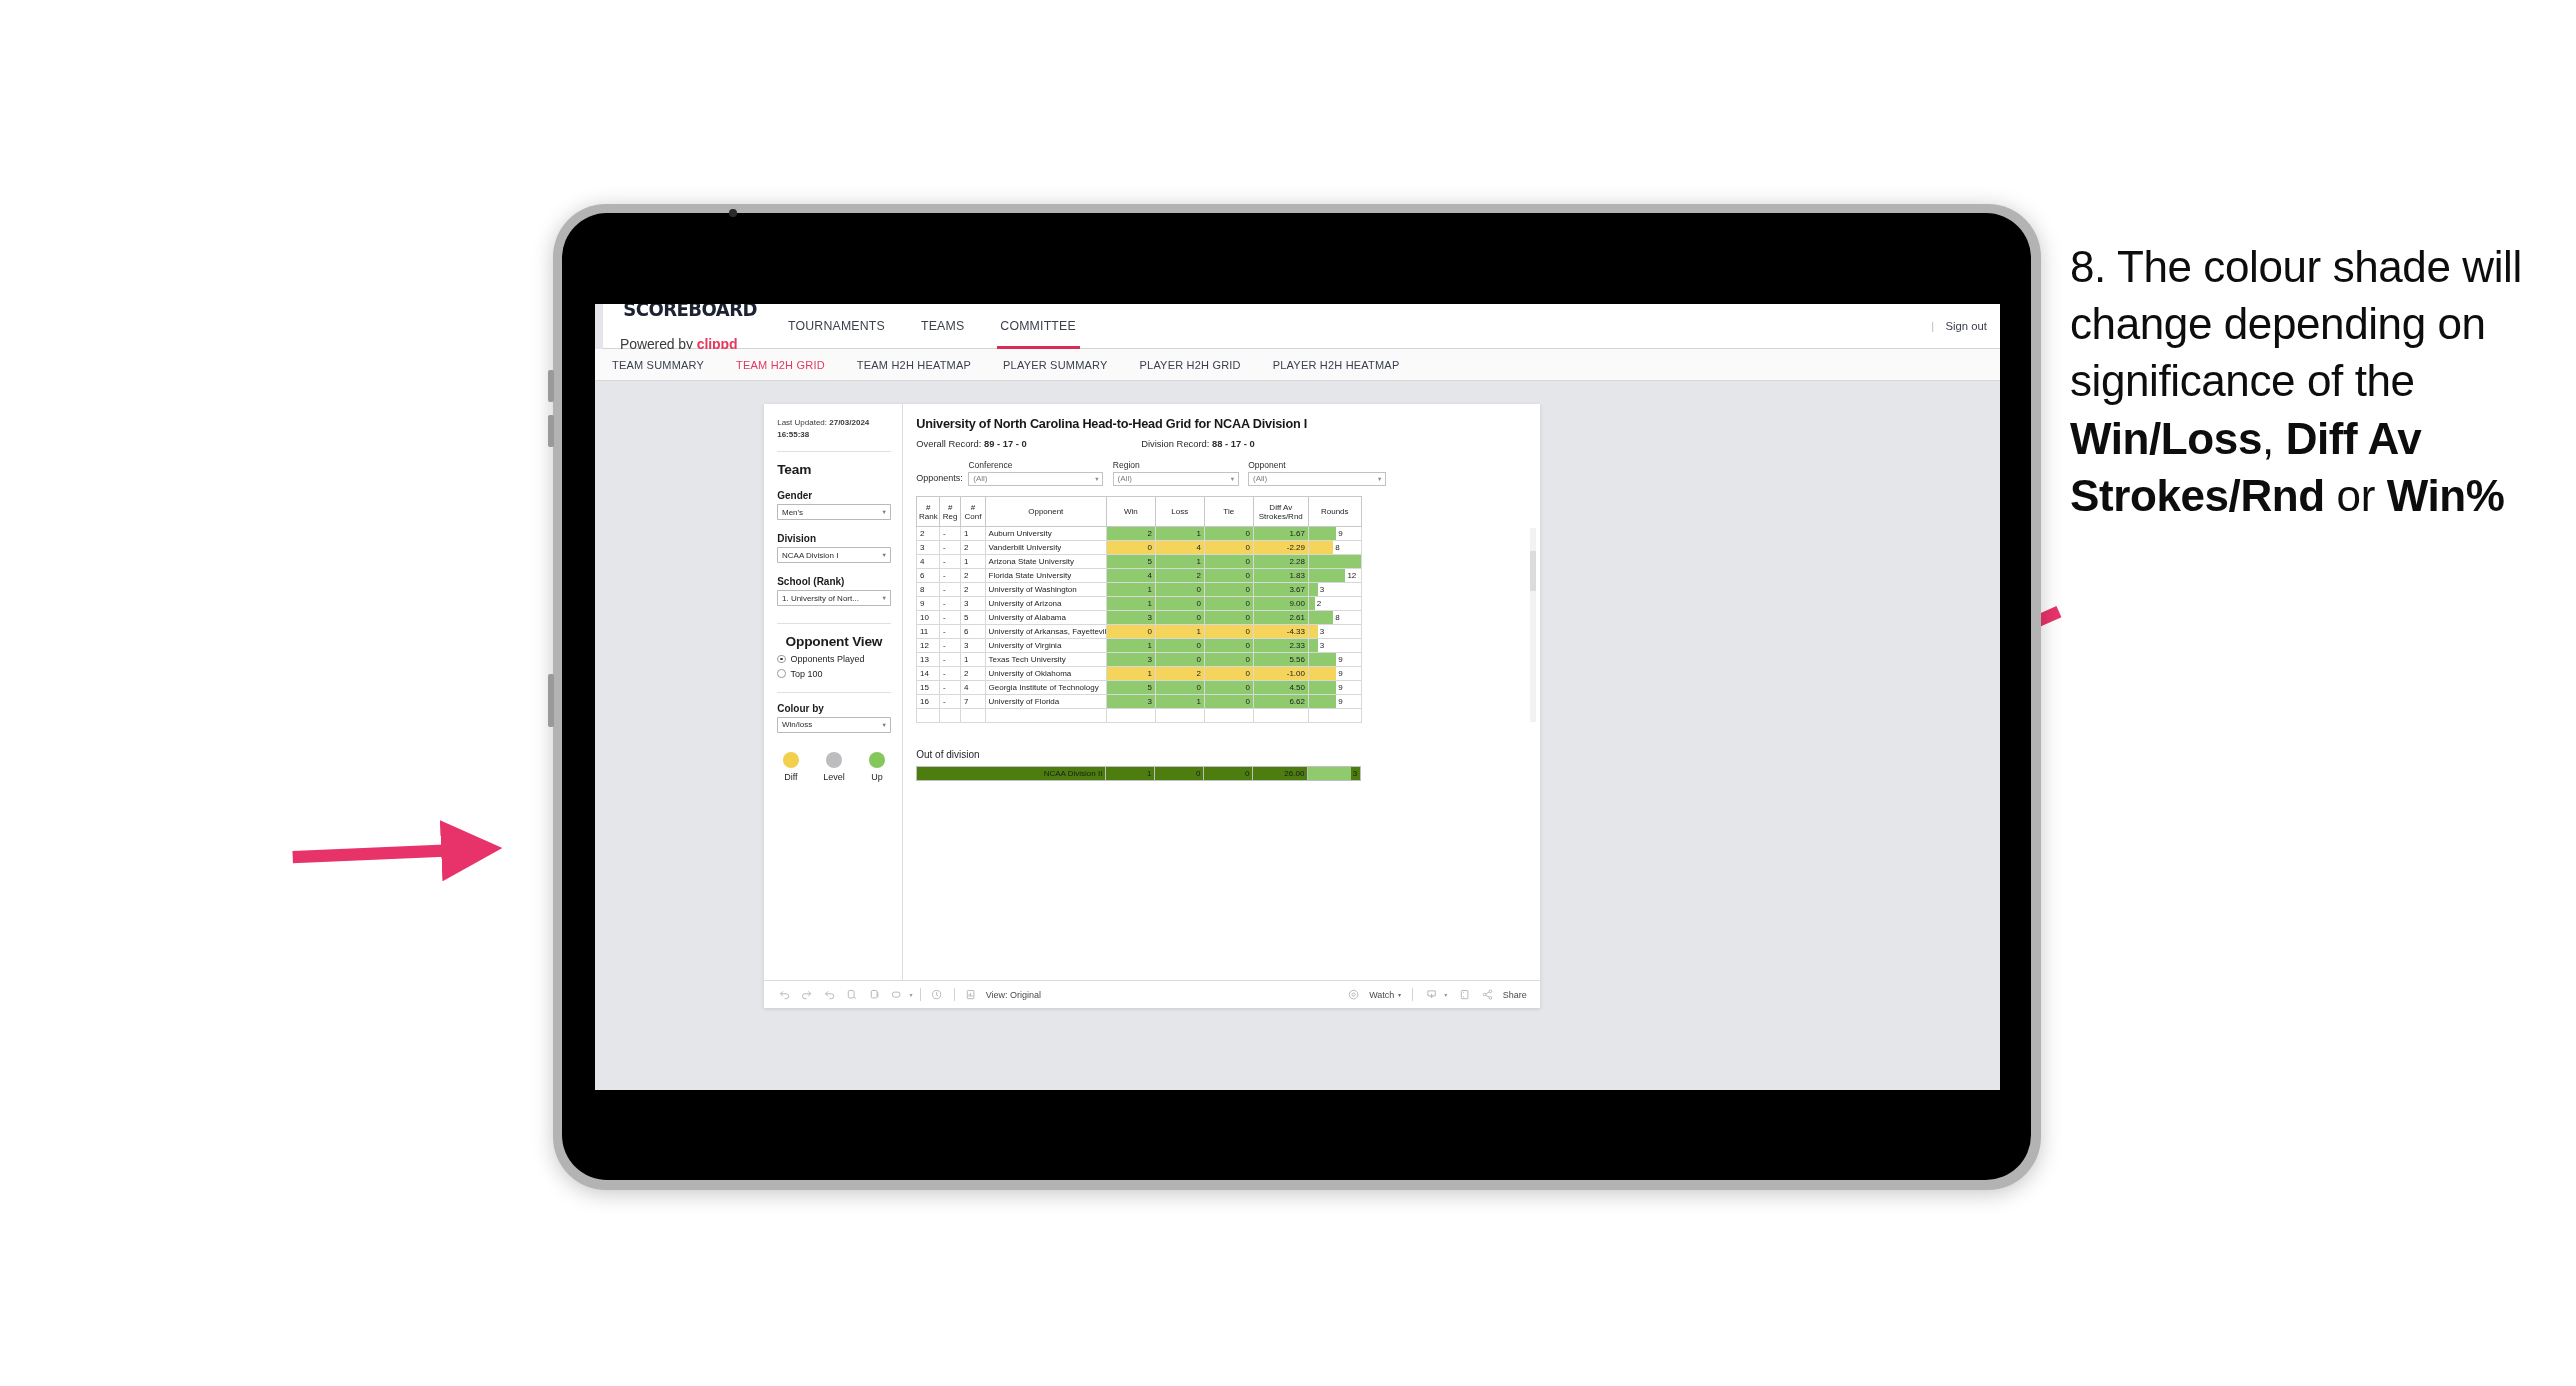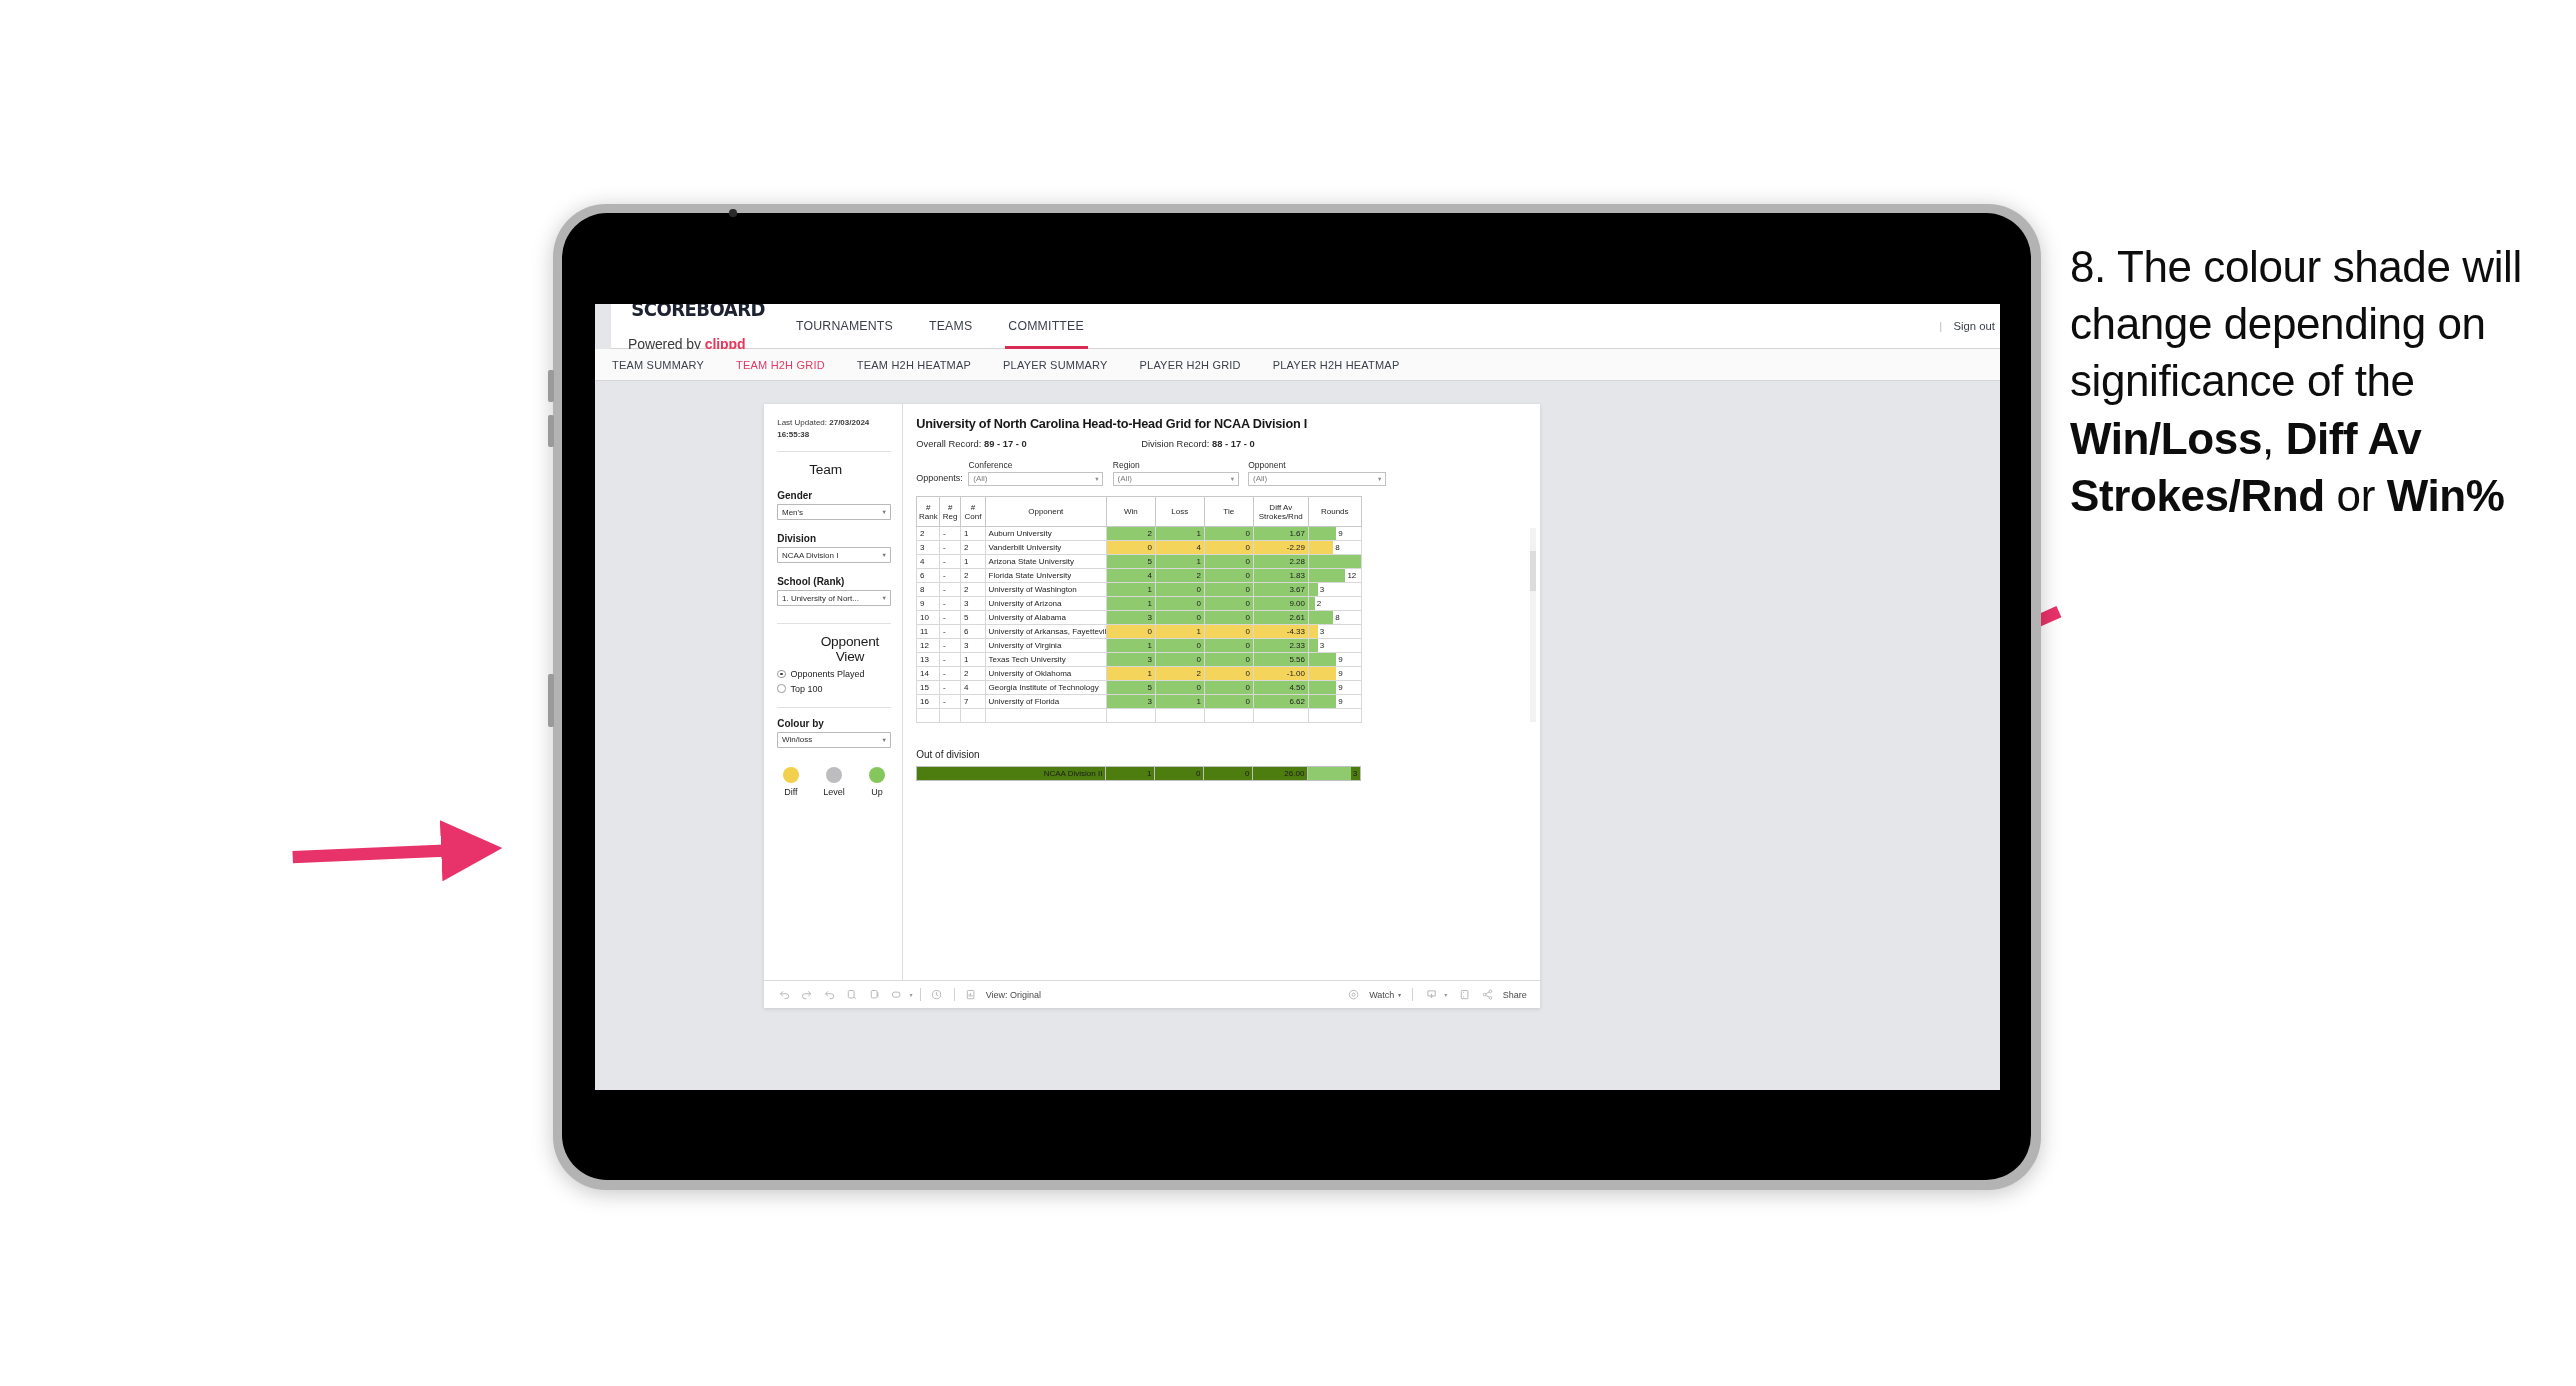--- a/index.html
+++ b/index.html
@@ -46,21 +46,21 @@
     overflow: hidden;
   }
   
   #camera { position:absolute; left: 729px; top: 209px; width:7.6px; height:7.6px;
             border-radius:50%; background:#2a2a2a; }
   
   .btn-side { position:absolute; background:#9a9a9a; border-radius:1.9px; }
 
   
   #appheader {
-    position: absolute; left:16px; top:0; width: 1405px; height: 45px;
+    position: absolute; left:8px; top:0; width: 1405px; height: 45px;
     background: #ffffff; border-bottom: 0.9px solid #d4d4d4;
     display:flex; align-items:center;
   }
   #logo-block { margin-left: 17px; width: 132px; }
   #logo-main {
     font-family: "DejaVu Sans", sans-serif;
     font-size: 19px; font-weight: 700; letter-spacing: -0.6px;
     color: #1d2230; line-height: 1; transform: scaleX(0.95);
   }
   #logo-sub { font-size: 14px; color:#3b3b3b; margin-top:17px; letter-spacing:-0.1px;}
@@ -105,21 +105,21 @@
   #dash-body { flex:1; display:flex; min-height:0; }
 
   
   #sidebar {
     width: 139px; border-right:0.9px solid #dcdcdc; padding: 13.2px 11.3px 0 13.2px;
     background:#fff; flex-shrink:0;
   }
   #lastupd { font-size: 8px; color:#3a3a3a; line-height:1.45; }
   #lastupd b { font-weight:700; }
   .side-rule { height:0.9px; background:#e0e0e0; margin:10.4px 0 10.4px 0; }
-  .side-h { font-size: 13.7px; font-weight:400; color:#1b1b1b; letter-spacing:-0.2px;margin-left:32px;}
+  .side-h { font-size: 13.7px; font-weight:700; color:#1b1b1b; letter-spacing:-0.2px;}
   .side-h.center { text-align:center; }
   .fld-label { font-size:10px; font-weight:700; color:#1b1b1b; margin-top:13.2px; }
   .sel {
     margin-top:2.8px; height:16px; width:100%;
     border:0.9px solid #b9b9b9; background:#fff; border-radius:0.9px;
     display:flex; align-items:center; padding:0 3.8px;
     font-size:8px; color:#2b2b2b; cursor:pointer;
   }
   .sel .caret { margin-left:auto; font-size:6.6px; color:#7a7a7a; }
   .radio-row { display:flex; align-items:center; margin-top:4.7px; cursor:pointer; }

